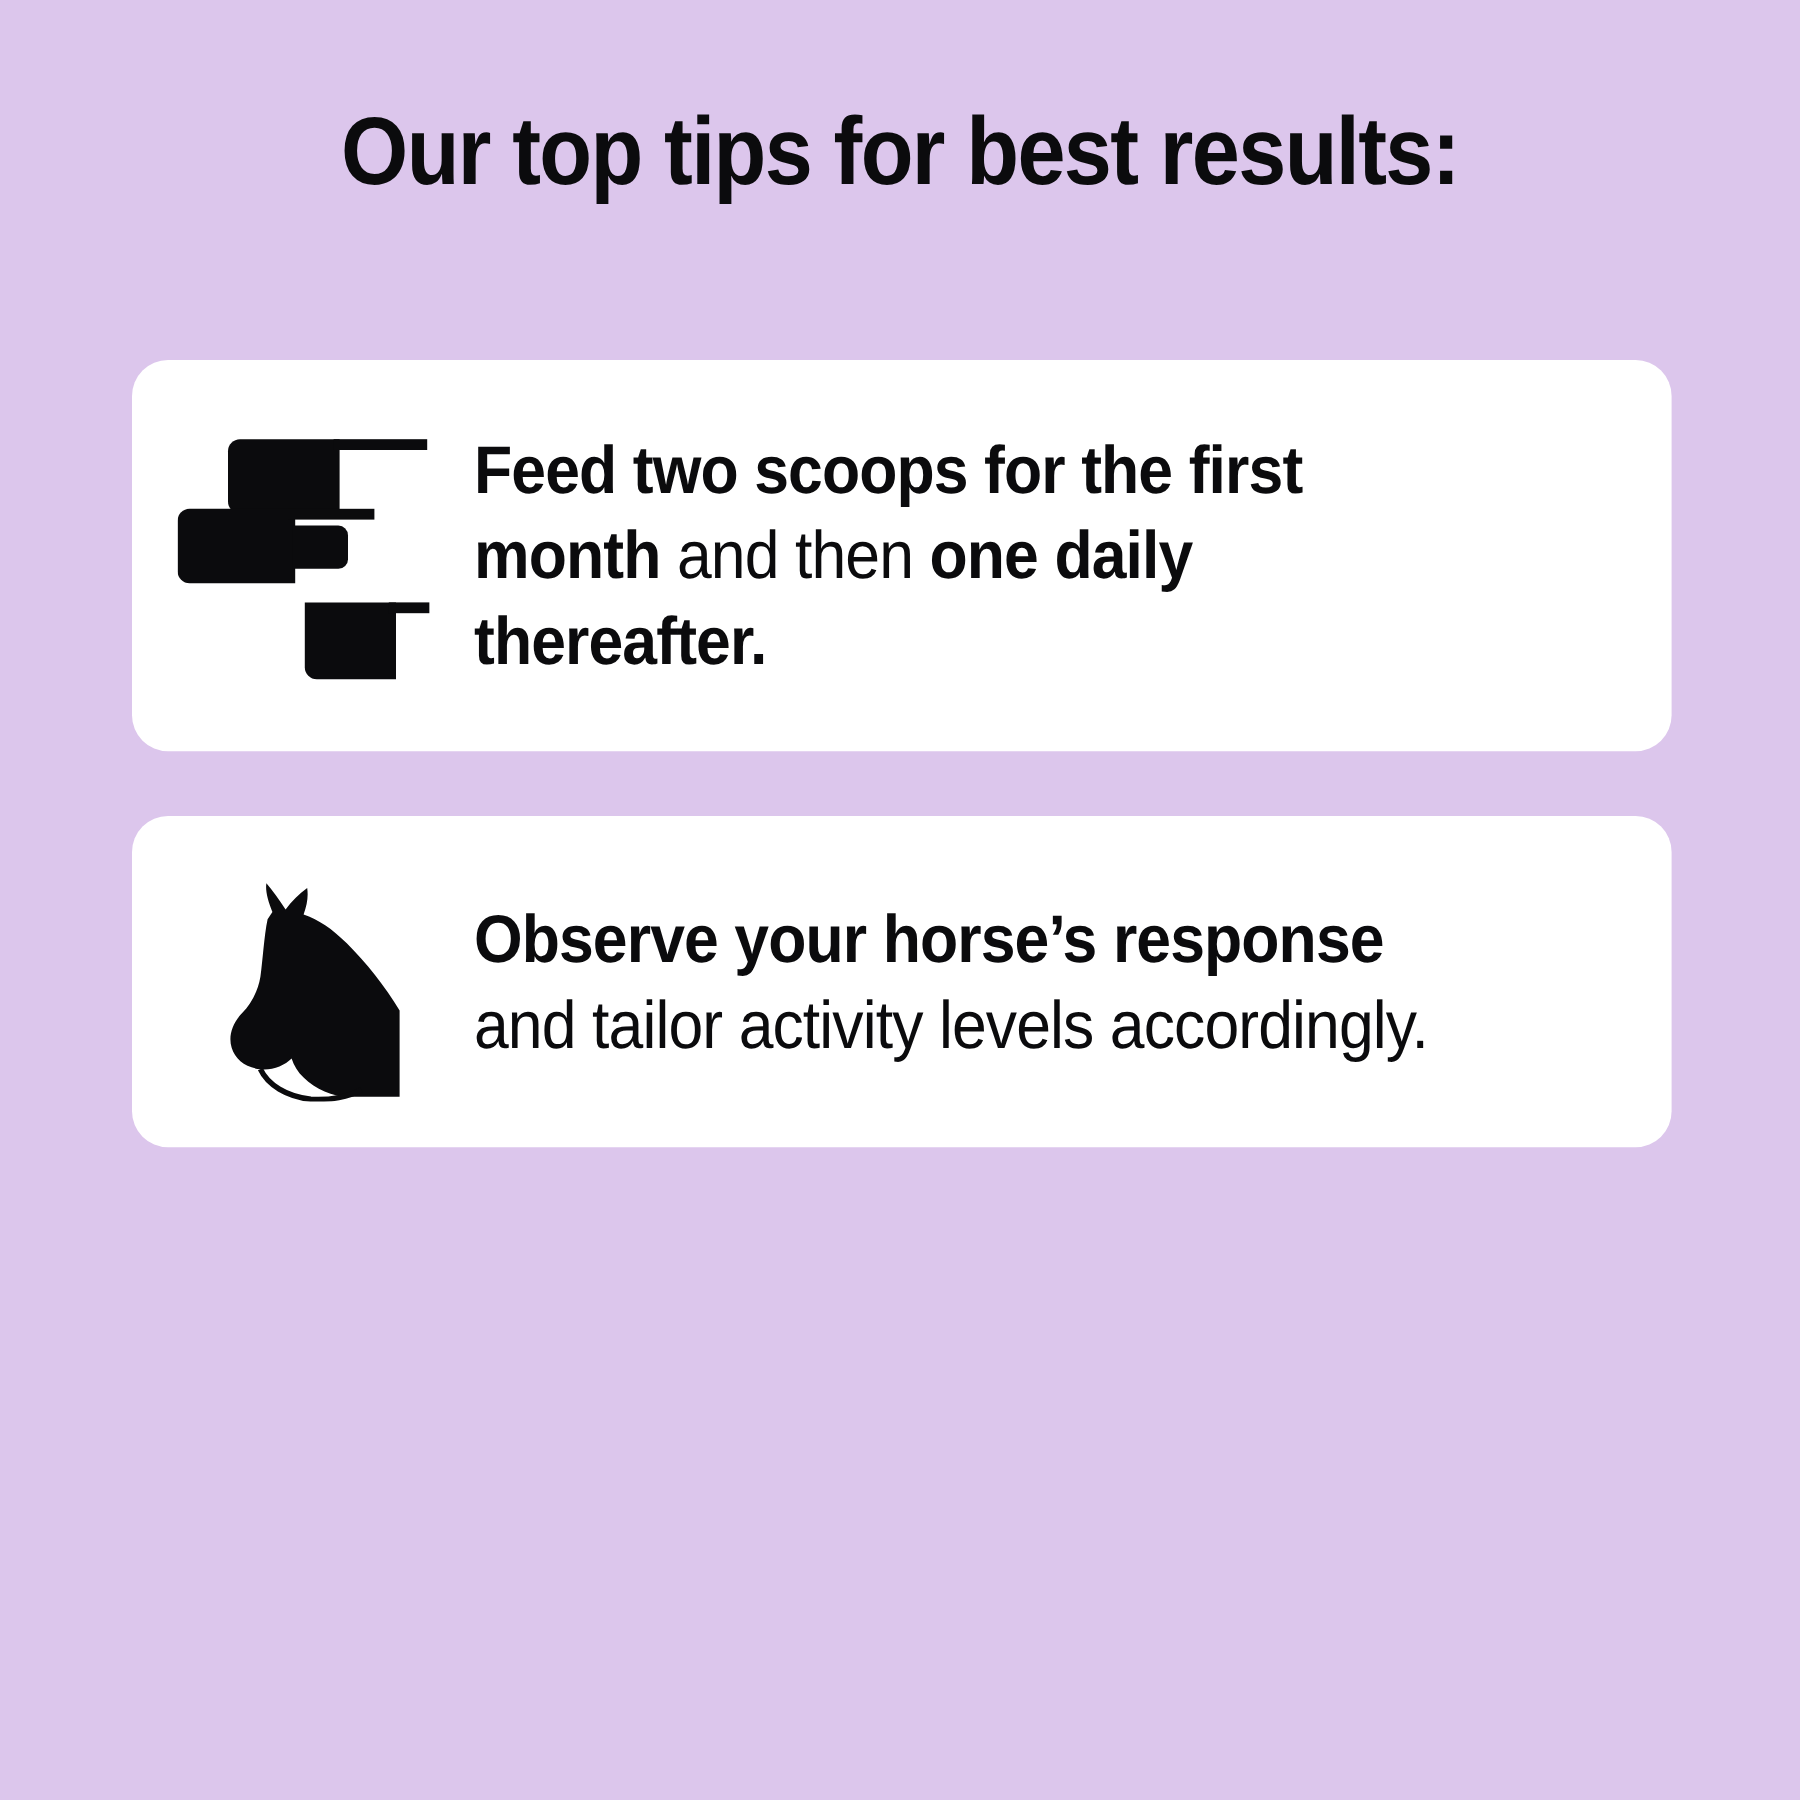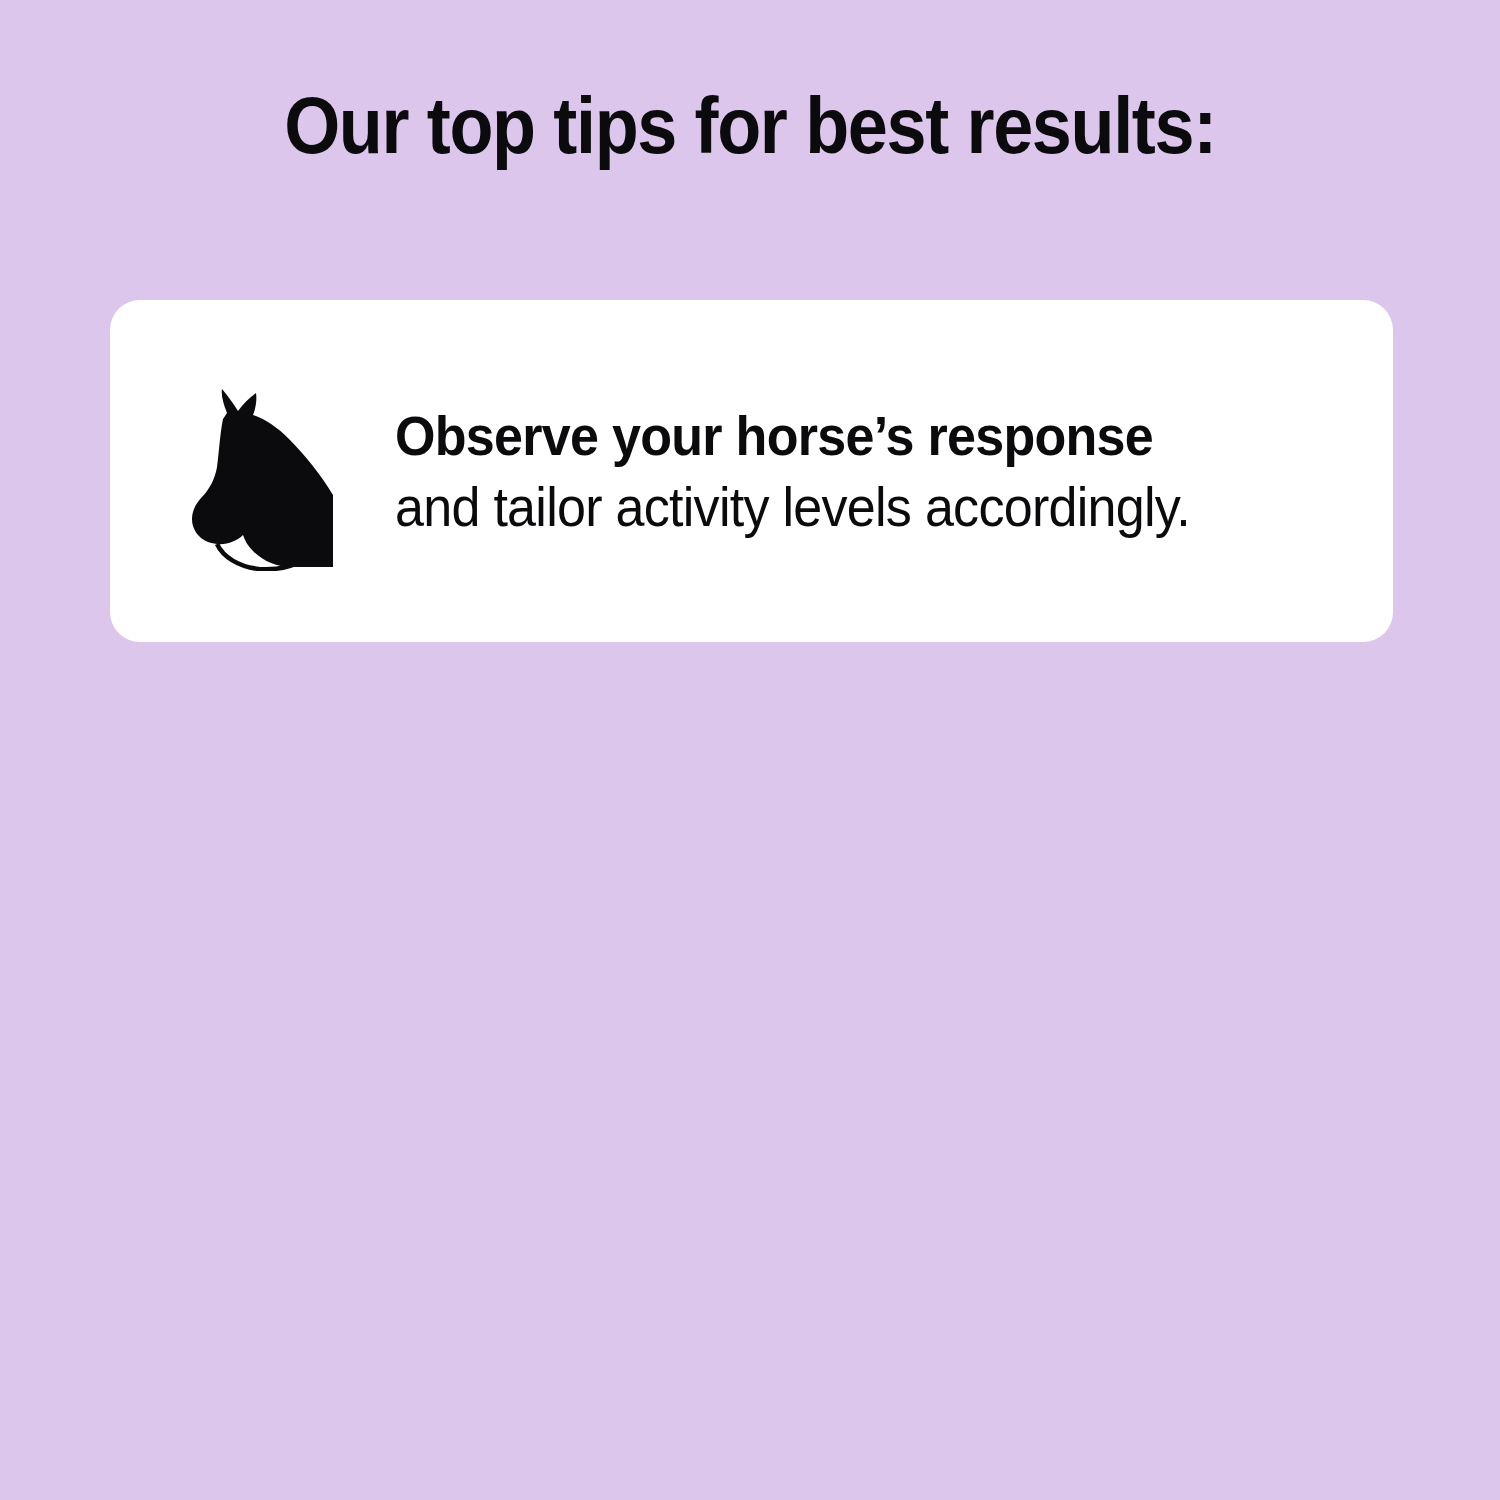--- a/index.html
+++ b/index.html
@@ -52,21 +52,21 @@
     background: #FFFFFF;
     border-radius: 30px;
     display: flex;
     align-items: center;
     width: 1283px;
     position: relative;
   }
 
   .card-1 { height: 326px; margin-bottom: 54px; }
   .card-2 { height: 320px; margin-bottom: 52px; }
-  .card-3 { height: 342px; }
+  .card-3 { height: 276px; }
 
   .icon-wrap {
     width: 285px;
     min-width: 285px;
     height: 100%;
     display: flex;
     align-items: center;
     justify-content: center;
     position: relative;
   }
@@ -93,20 +93,37 @@
 </style>
 </head>
 <body style="background: rgb(220, 198, 236);">
 
 <div class="page">
 
   <div class="title">Our top tips for best results:</div>
 
   <div class="cards">
 
+    <div class="card card-1">
+      <div class="icon-wrap">
+        <svg width="210" height="215" viewBox="0 0 210 215">
+
+          <path fill="#0B0B0D" d="M52 10 h83 v62 h-83 a10 10 0 0 1 -10 -10 v-42 a10 10 0 0 1 10 -10 z"></path>
+          <rect fill="#0B0B0D" x="130" y="10" width="78" height="9"></rect>
+
+          <path fill="#0B0B0D" d="M10 64 h88 v62 h-88 a10 10 0 0 1 -10 -10 v-42 a10 10 0 0 1 10 -10 z" transform="translate(0,4)"></path>
+          <rect fill="#0B0B0D" x="92" y="68" width="72" height="9"></rect>
+          <path fill="#0B0B0D" d="M96 82 h38 a8 8 0 0 1 8 8 v20 a8 8 0 0 1 -8 8 h-38 z"></path>
+
+          <path fill="#0B0B0D" d="M106 150 h76 v64 h-66 a10 10 0 0 1 -10 -10 v-54 z" transform="translate(0,-4)"></path>
+          <rect fill="#0B0B0D" x="176" y="146" width="34" height="9"></rect>
+        </svg>
+      </div>
+      <div class="card-text"><b>Feed two scoops for the first month</b> and then <b>one daily thereafter.</b></div>
+    </div>
 
 
     <div class="card card-3">
       <div class="icon-wrap">
         <svg width="200" height="200" viewBox="0 0 200 200">
           <path fill="#0B0B0D" d="
             M 74 42
             C 70 32, 68 24, 69 18
             C 74 24, 80 32, 85 40
             C 90 33, 96 27, 103 22

